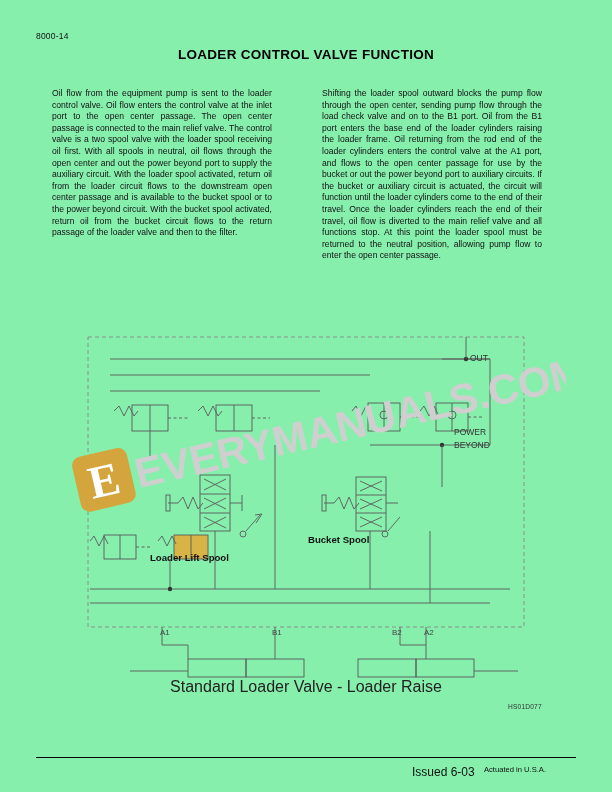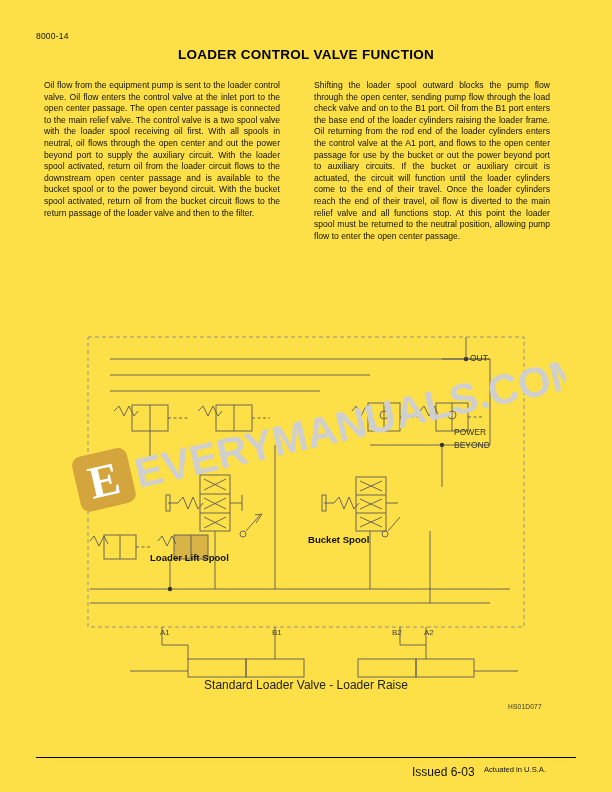--- a/index.html
+++ b/index.html
@@ -7,21 +7,21 @@
     padding: 0;
     background: #ffffff;
   }
   body {
     font-family: "Liberation Sans", sans-serif;
   }
   #page {
     position: relative;
     width: 612px;
     height: 792px;
-    background: #fde047;
+    background: #86efac;
     overflow: hidden;
   }
 
   
   .page-number {
     position: absolute;
     left: 36px;
     top: 31px;
     font-size: 8.5px;
     color: #111;
@@ -54,41 +54,41 @@
 
   .section-heading {
     font-size: 12.4px;
     font-weight: bold;
     line-height: 15px;
     margin: 0 0 9px 0;
     color: #000;
     text-align: left;
   }
   .body-par {
-    margin: 8px;
+    margin: 16px;
     text-align: justify;
   }
 
   
   #figure {
     position: absolute;
     left: 70px;
     top: 327px;
     width: 472px;
     height: 382px;
   }
   #figure svg { display: block; }
 
   .fig-caption {
     position: absolute;
     left: 0;
     right: 0;
     top: 678px;
     text-align: center;
-    font-size: 12px;
+    font-size: 16px;
     color: #222;
   }
   .fig-id {
     position: absolute;
     left: 508px;
     top: 703px;
     font-size: 6.6px;
     color: #333;
     letter-spacing: 0.2px;
   }

